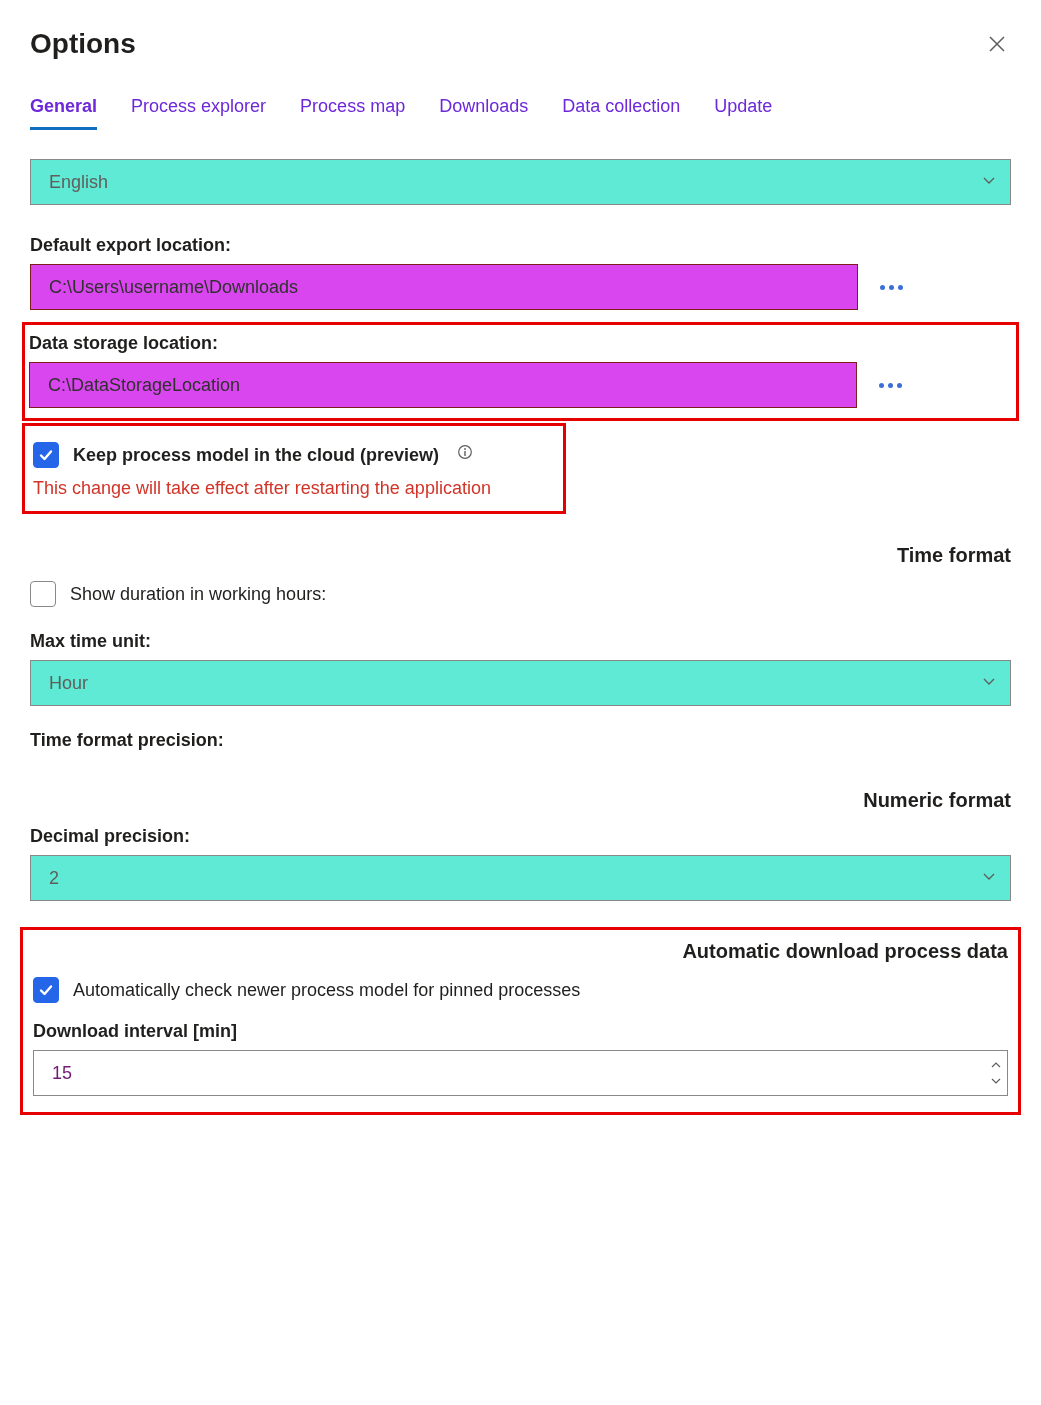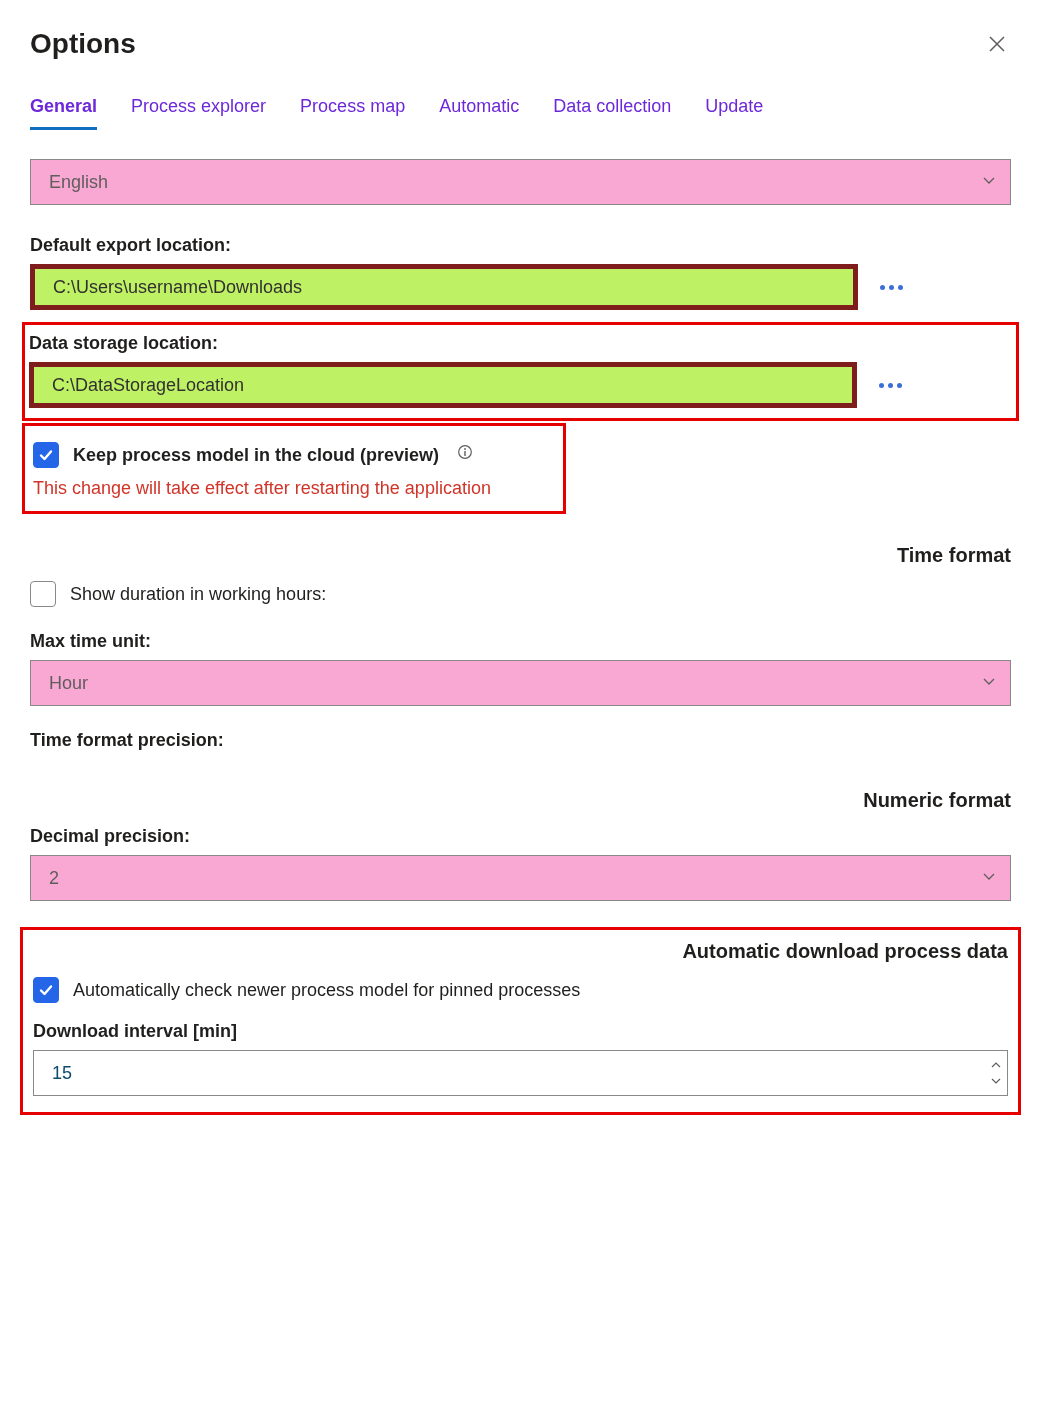--- a/index.html
+++ b/index.html
@@ -20,29 +20,29 @@
     font-size: 18px; padding: 6px 0 10px 0; cursor: pointer;
     color: #6d28d9; border-bottom: 3px solid transparent;
   }
   .tab.active { font-weight: 700; border-bottom-color: #106ebe; }
   .body { padding-top: 28px; }
   .field-label { font-size: 18px; font-weight: 700; margin-bottom: 8px; display: block; }
   .section-heading { font-size: 20px; font-weight: 700; margin: 0 0 14px 0; text-align: right; }
   .select-wrap { position: relative; width: 100%; }
   .select {
     width: 100%; height: 46px; border: 1px solid #8a8886;
-    padding: 0 40px 0 18px; font-size: 18px; color: #605e5c; background: #f9a8d4;
+    padding: 0 40px 0 18px; font-size: 18px; color: #605e5c; background: #5eead4;
     display: flex; align-items: center; cursor: pointer;
   }
   .chevron { position: absolute; right: 14px; top: 50%; transform: translateY(-50%); color: #605e5c; pointer-events: none; }
   .row-with-more { display: flex; align-items: center; gap: 18px; }
   .row-with-more .text-input { flex: 0 0 828px; }
   .text-input {
-    height: 46px; border: 5px solid #7f1d1d; padding: 0 18px;
-    font-size: 18px; color: #323130; background: #bef264; display: flex; align-items: center;
+    height: 46px; border: 1px solid #7f1d1d; padding: 0 18px;
+    font-size: 18px; color: #323130; background: #d946ef; display: flex; align-items: center;
   }
   .more-btn { background: none; border: none; cursor: pointer; color: #106ebe; padding: 4px; }
   .dots { display: flex; gap: 4px; }
   .dots span { width: 5px; height: 5px; background: #3b6fd6; border-radius: 50%; display: block; }
   .spacer-24 { height: 24px; }
   .spacer-30 { height: 30px; }
   .highlight-box { border: 3px solid #e60000; }
   .hb1 { padding: 8px 8px 10px 4px; margin: 12px -8px 0 -8px; }
   .hb1 .row-with-more .text-input { flex: 0 0 828px; }
   .hb2 { padding: 16px 10px 12px 8px; margin: 2px 0 0 -8px; width: 544px; }
@@ -56,21 +56,21 @@
   .checkbox.checked { background: #2566e8; border-color: #2566e8; }
   .checkbox.checked svg { color: #fff; display: block; }
   .checkbox svg { display: none; }
   .checkbox-label { font-size: 18px; font-weight: 700; }
   .checkbox-label.normal { font-weight: 400; }
   .info-icon { color: #605e5c; margin-left: 4px; position: relative; top: -1px; }
   .warning-text { color: #d13428; font-size: 18px; margin-top: 10px; }
   .spinner-wrap { position: relative; width: 100%; }
   .spinner-input {
     width: 100%; height: 46px; border: 1px solid #8a8886;
-    padding: 0 40px 0 18px; font-size: 18px; color: #0c4a6e; background: #fff;
+    padding: 0 40px 0 18px; font-size: 18px; color: #701a75; background: #fff;
     display: flex; align-items: center;
   }
   .spinner-arrows { position: absolute; right: 6px; top: 50%; transform: translateY(-50%); display: flex; flex-direction: column; gap: 2px; }
   .spinner-arrows button { background: none; border: none; padding: 0; margin: 0; cursor: pointer; color: #605e5c; height: 14px; display:flex; align-items:center;}
 </style>
 </head>
 <body>
 
 <div class="page">
   <div class="header">
@@ -81,21 +81,21 @@
             <path d="M3 3 L17 17 M17 3 L3 17" stroke="currentColor" stroke-width="1.5" fill="none"></path>
           </svg>
       </span>
     </button>
   </div>
 
   <div class="tabs" id="tabs-container">
       <div class="tab active">General</div>
       <div class="tab">Process explorer</div>
       <div class="tab">Process map</div>
-      <div class="tab">Automatic</div>
+      <div class="tab">Downloads</div>
       <div class="tab">Data collection</div>
       <div class="tab">Update</div>
     </div>
 
   <div class="body">
 
     <div class="select-wrap">
       <div class="select">
         <span>English</span>
       </div>

